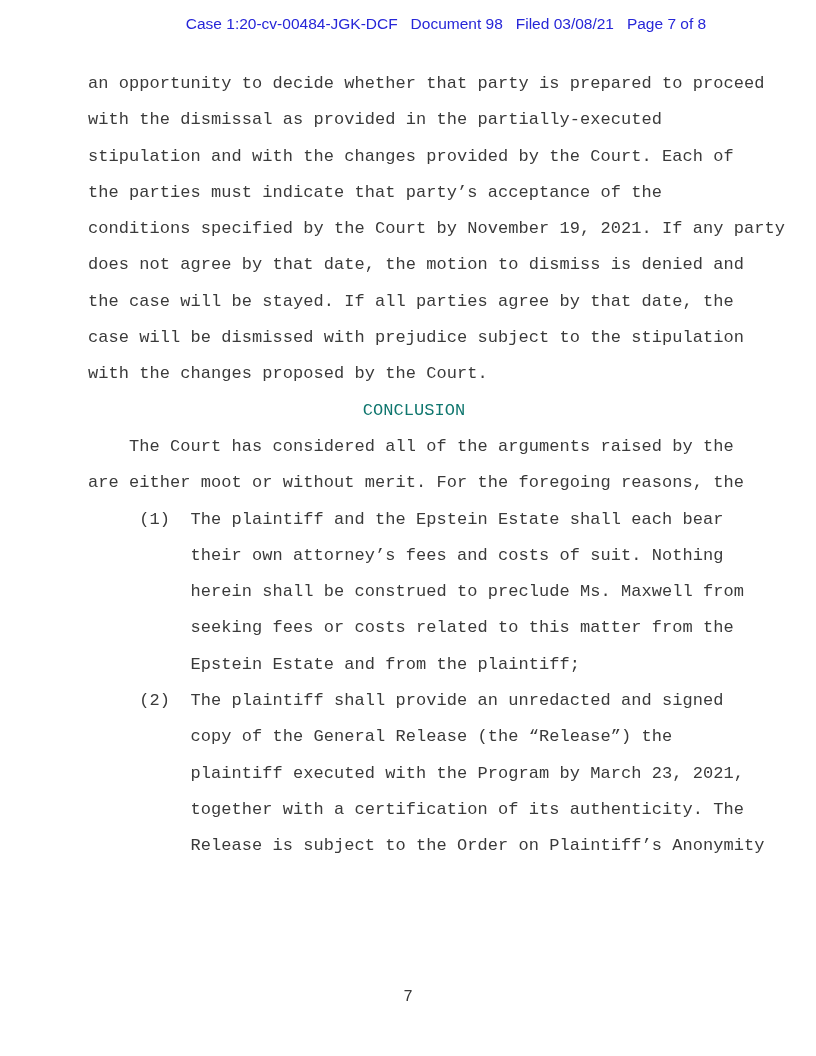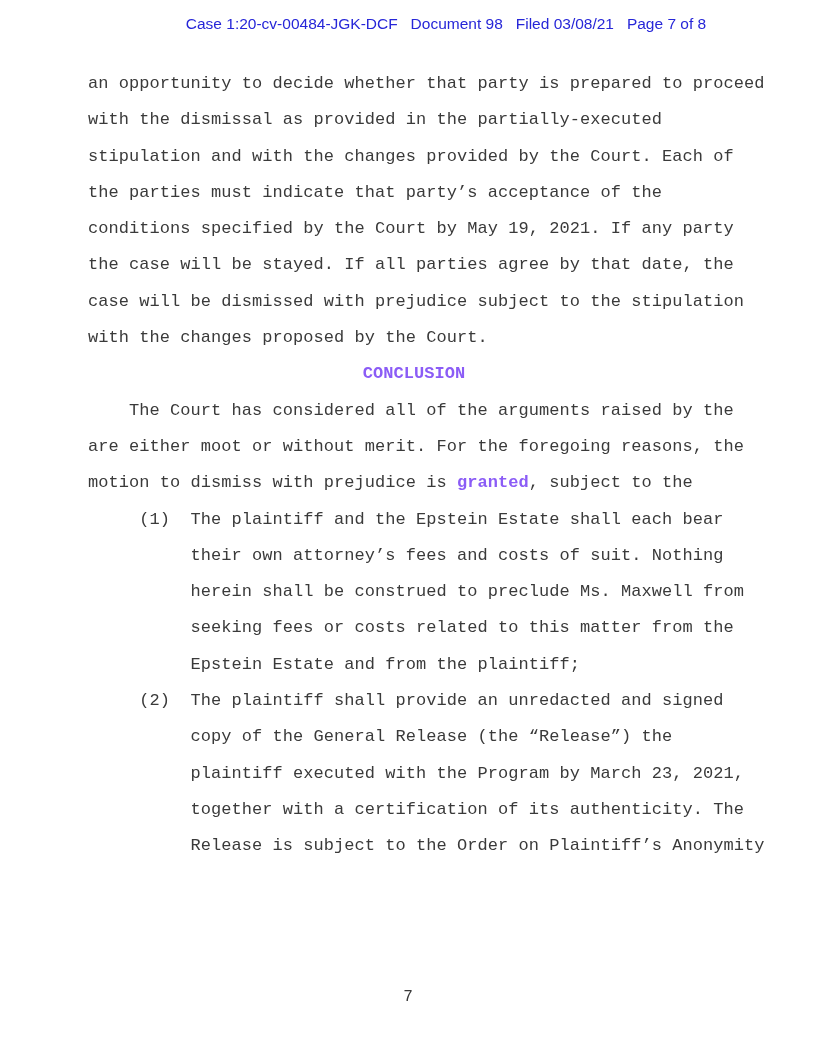--- a/index.html
+++ b/index.html
@@ -28,21 +28,21 @@
     top: 66px;
     left: 88px;
     width: 652px;
     font-size: 17px;
     line-height: 36.3px;
     color: #3a3a3a;
     letter-spacing: 0.05px;
   }
   .doc-line { white-space: pre; height: 36.3px; }
   .doc-line.center { text-align: center; }
-  .doc-line .b { font-weight: bold; color: #8b5cf6; margin-top: 28px; }
+  .doc-line .b { font-weight: normal; color: #0f766e; margin-top: 28px; }
   .page-number {
     position: absolute;
     top: 988px;
     left: 0;
     width: 816px;
     text-align: center;
     font-size: 16px;
     color: #3a3a3a;
   }
 </style>
@@ -50,28 +50,28 @@
 <body>
 
 <div class="page">
   <div class="stamp" style="color: rgb(38, 38, 216);">Case 1:20-cv-00484-JGK-DCF   Document 98   Filed 03/08/21   Page 7 of 8</div>
 
   <div class="doc-body" style="color: rgb(58, 58, 58);">
       <div class="doc-line"><span>an opportunity to decide whether that party is prepared to proceed</span></div>
       <div class="doc-line"><span>with the dismissal as provided in the partially-executed</span></div>
       <div class="doc-line"><span>stipulation and with the changes provided by the Court. Each of</span></div>
       <div class="doc-line"><span>the parties must indicate that party’s acceptance of the</span></div>
-      <div class="doc-line"><span>conditions specified by the Court by May 19, 2021. If any party</span></div>
+      <div class="doc-line"><span>conditions specified by the Court by November 19, 2021. If any party</span></div>
+      <div class="doc-line"><span>does not agree by that date, the motion to dismiss is denied and</span></div>
       <div class="doc-line"><span>the case will be stayed. If all parties agree by that date, the</span></div>
       <div class="doc-line"><span>case will be dismissed with prejudice subject to the stipulation</span></div>
       <div class="doc-line"><span>with the changes proposed by the Court.</span></div>
       <div class="doc-line center"><span class="b">CONCLUSION</span></div>
       <div class="doc-line"><span>    The Court has considered all of the arguments raised by the</span></div>
       <div class="doc-line"><span>are either moot or without merit. For the foregoing reasons, the</span></div>
-      <div class="doc-line"><span>motion to dismiss with prejudice is </span><span class="b">granted</span><span>, subject to the</span></div>
       <div class="doc-line"><span>     (1)  The plaintiff and the Epstein Estate shall each bear</span></div>
       <div class="doc-line"><span>          their own attorney’s fees and costs of suit. Nothing</span></div>
       <div class="doc-line"><span>          herein shall be construed to preclude Ms. Maxwell from</span></div>
       <div class="doc-line"><span>          seeking fees or costs related to this matter from the</span></div>
       <div class="doc-line"><span>          Epstein Estate and from the plaintiff;</span></div>
       <div class="doc-line"><span>     (2)  The plaintiff shall provide an unredacted and signed</span></div>
       <div class="doc-line"><span>          copy of the General Release (the “Release”) the</span></div>
       <div class="doc-line"><span>          plaintiff executed with the Program by March 23, 2021,</span></div>
       <div class="doc-line"><span>          together with a certification of its authenticity. The</span></div>
       <div class="doc-line"><span>          Release is subject to the Order on Plaintiff’s Anonymity</span></div>

